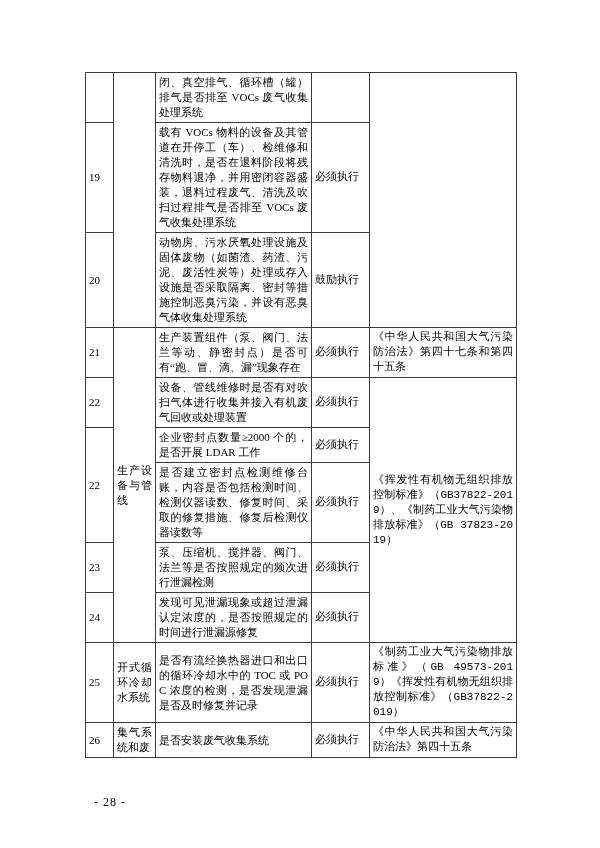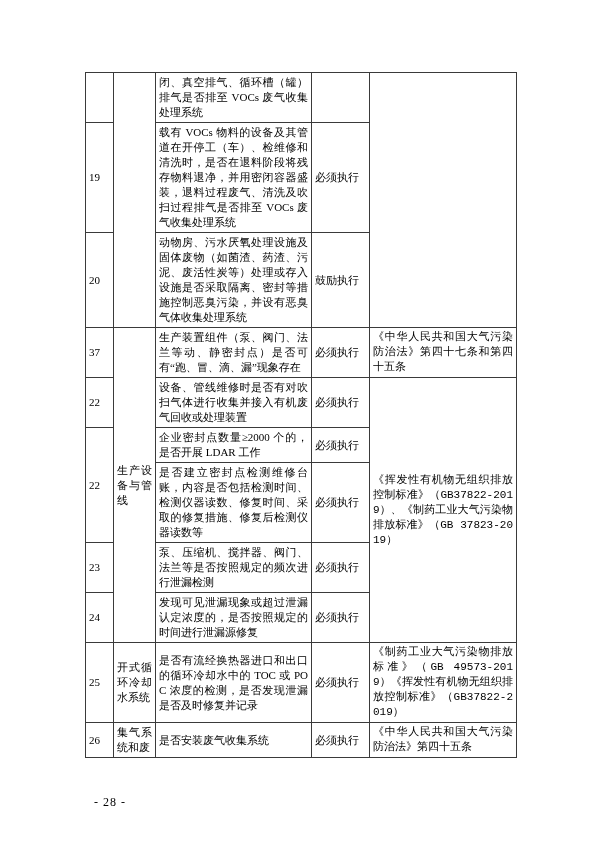--- a/index.html
+++ b/index.html
@@ -23,21 +23,21 @@
     font-size:11px;
     line-height:15px;
     padding:2px 3px;
     vertical-align:middle;
     word-break:break-all;
     text-align:justify;
   }
   td.c-no{text-align:center;padding:2px 1px;}
   td.c-cat{text-align:center;padding:2px 4px;}
   td.c-content{text-align:left;}
-  td.c-req{text-align:center;padding:2px 2px;}
+  td.c-req{text-align:center;padding:2px 2px;font-family:Liberation Mono, monospace;}
   td.c-basis{text-align:left;padding:2px 4px;font-family:Liberation Mono, monospace;}
   .page-num{
     position:absolute;
     left:94px;top:795px;
     font-size:12px;
     letter-spacing:1px;
   }
 </style>
 </head>
 <body>
@@ -68,21 +68,21 @@
         <td class="c-req">必须执行</td>
       </tr>
 
       <tr>
         <td class="c-no">20</td>
         <td class="c-content">动物房、污水厌氧处理设施及固体废物（如菌渣、药渣、污泥、废活性炭等）处理或存入设施是否采取隔离、密封等措施控制恶臭污染，并设有恶臭气体收集处理系统</td>
         <td class="c-req">鼓励执行</td>
       </tr>
 
       <tr>
-        <td class="c-no">37</td>
+        <td class="c-no">21</td>
         <td class="c-cat" rowspan="6">生产设备与管线</td>
         <td class="c-content">生产装置组件（泵、阀门、法兰等动、静密封点）是否可有“跑、冒、滴、漏”现象存在</td>
         <td class="c-req">必须执行</td>
         <td class="c-basis">《中华人民共和国大气污染防治法》第四十七条和第四十五条</td>
       </tr>
 
       <tr>
         <td class="c-no">22</td>
         <td class="c-content">设备、管线维修时是否有对吹扫气体进行收集并接入有机废气回收或处理装置</td>
         <td class="c-req">必须执行</td>

